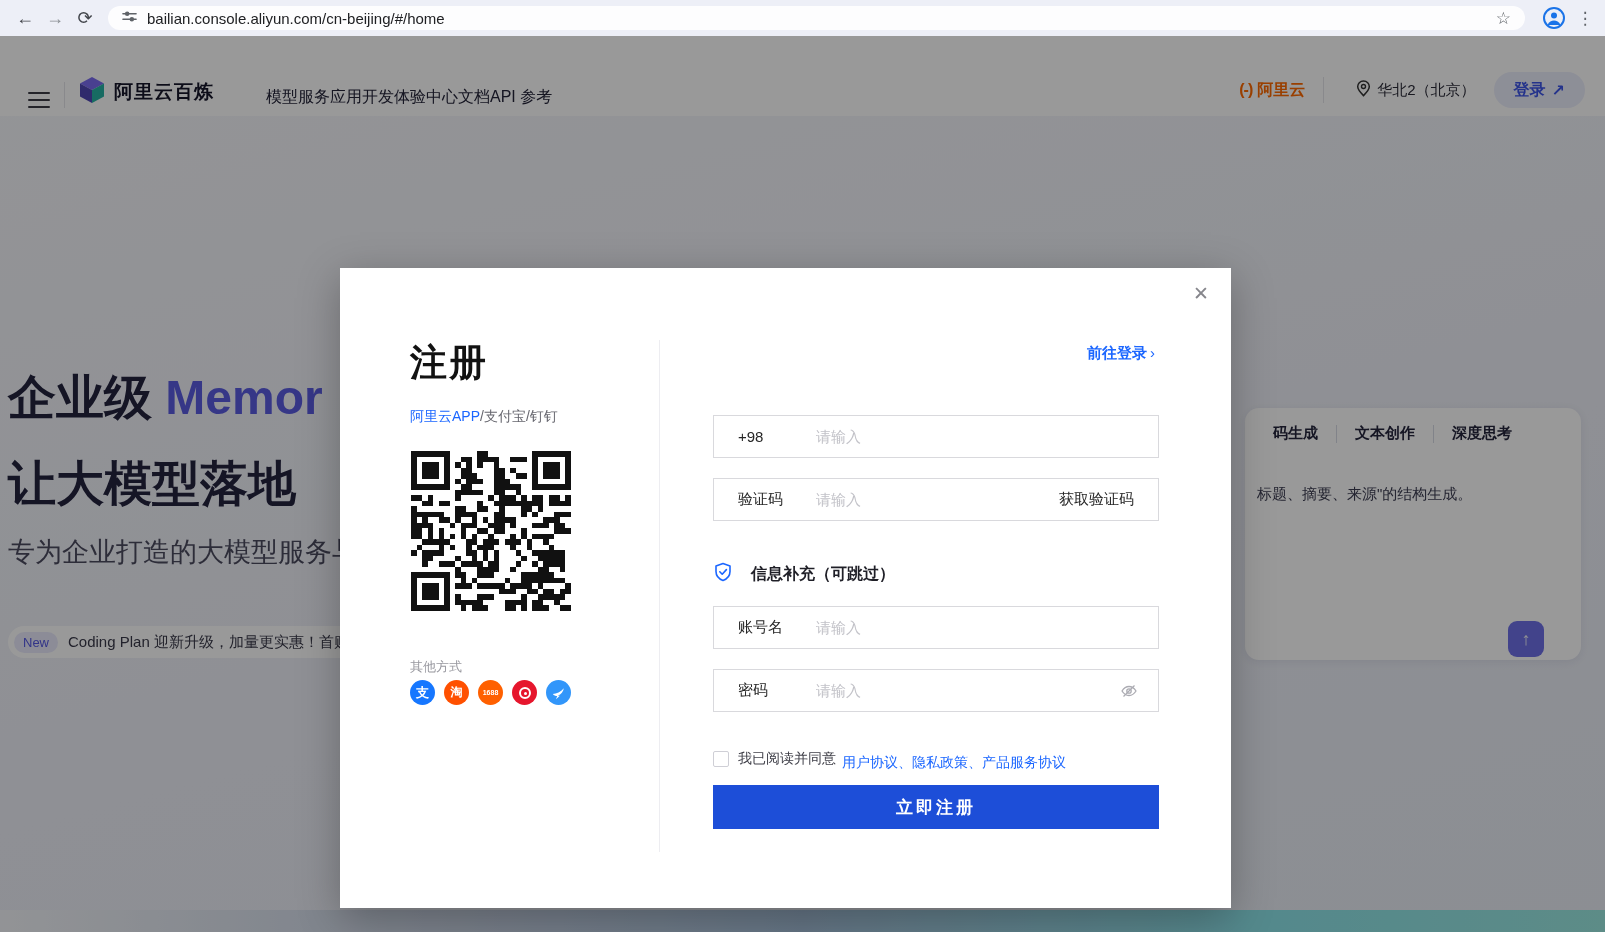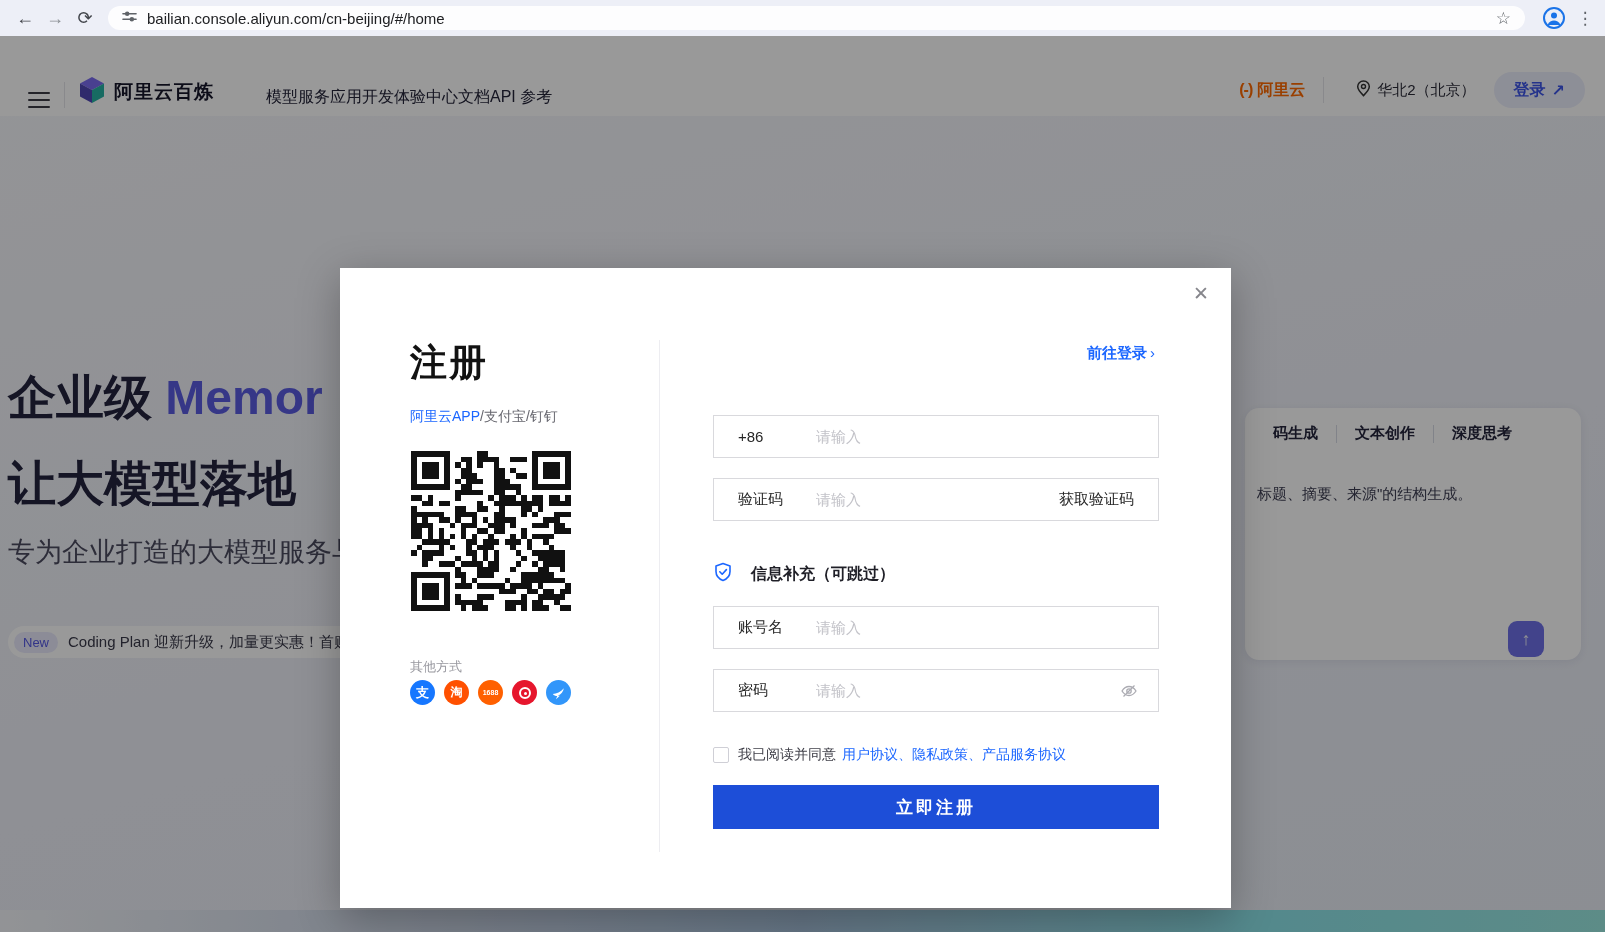--- a/index.html
+++ b/index.html
@@ -588,21 +588,21 @@
     </span>
   </div>
 
   <div class="m-vdiv"></div>
 
   <div class="goto-login">
     <span>前往登录</span><span class="chev">›</span>
   </div>
 
   <div class="field f-phone">
-    <span class="f-label">+86</span>
+    <span class="f-label">+98</span>
     <input type="text" placeholder="请输入" style="">
   </div>
 
   <div class="field f-captcha">
     <span class="f-label">验证码</span>
     <input type="text" placeholder="请输入" style="">
     <span class="f-action">获取验证码</span>
   </div>
 
   <div class="m-section">
@@ -628,19 +628,19 @@
           <path d="M2 9 C4 5.8 6.4 4.5 9 4.5 C11.6 4.5 14 5.8 16 9 C14 12.2 11.6 13.5 9 13.5 C6.4 13.5 4 12.2 2 9 Z" fill="none" stroke="#ababb2" stroke-width="1.3"></path>
           <circle cx="9" cy="9" r="2.2" fill="none" stroke="#ababb2" stroke-width="1.3"></circle>
           <line x1="3.5" y1="14.5" x2="14.5" y2="3.5" stroke="#ababb2" stroke-width="1.3"></line>
         </svg>
     </span>
   </div>
 
   <div class="agreement">
     <span class="checkbox"></span>
     <span>我已阅读并同意</span>
-    <span style="margin-left:-3px;">
+    <span style="margin-left:-3px;margin-top:8px;">
       <span class="lnk">用户协议、</span><span class="lnk">隐私政策、</span><span class="lnk">产品服务协议</span>
     </span>
   </div>
 
   <div class="submit-btn">立即注册</div>
 </div>
 
 </body></html>

